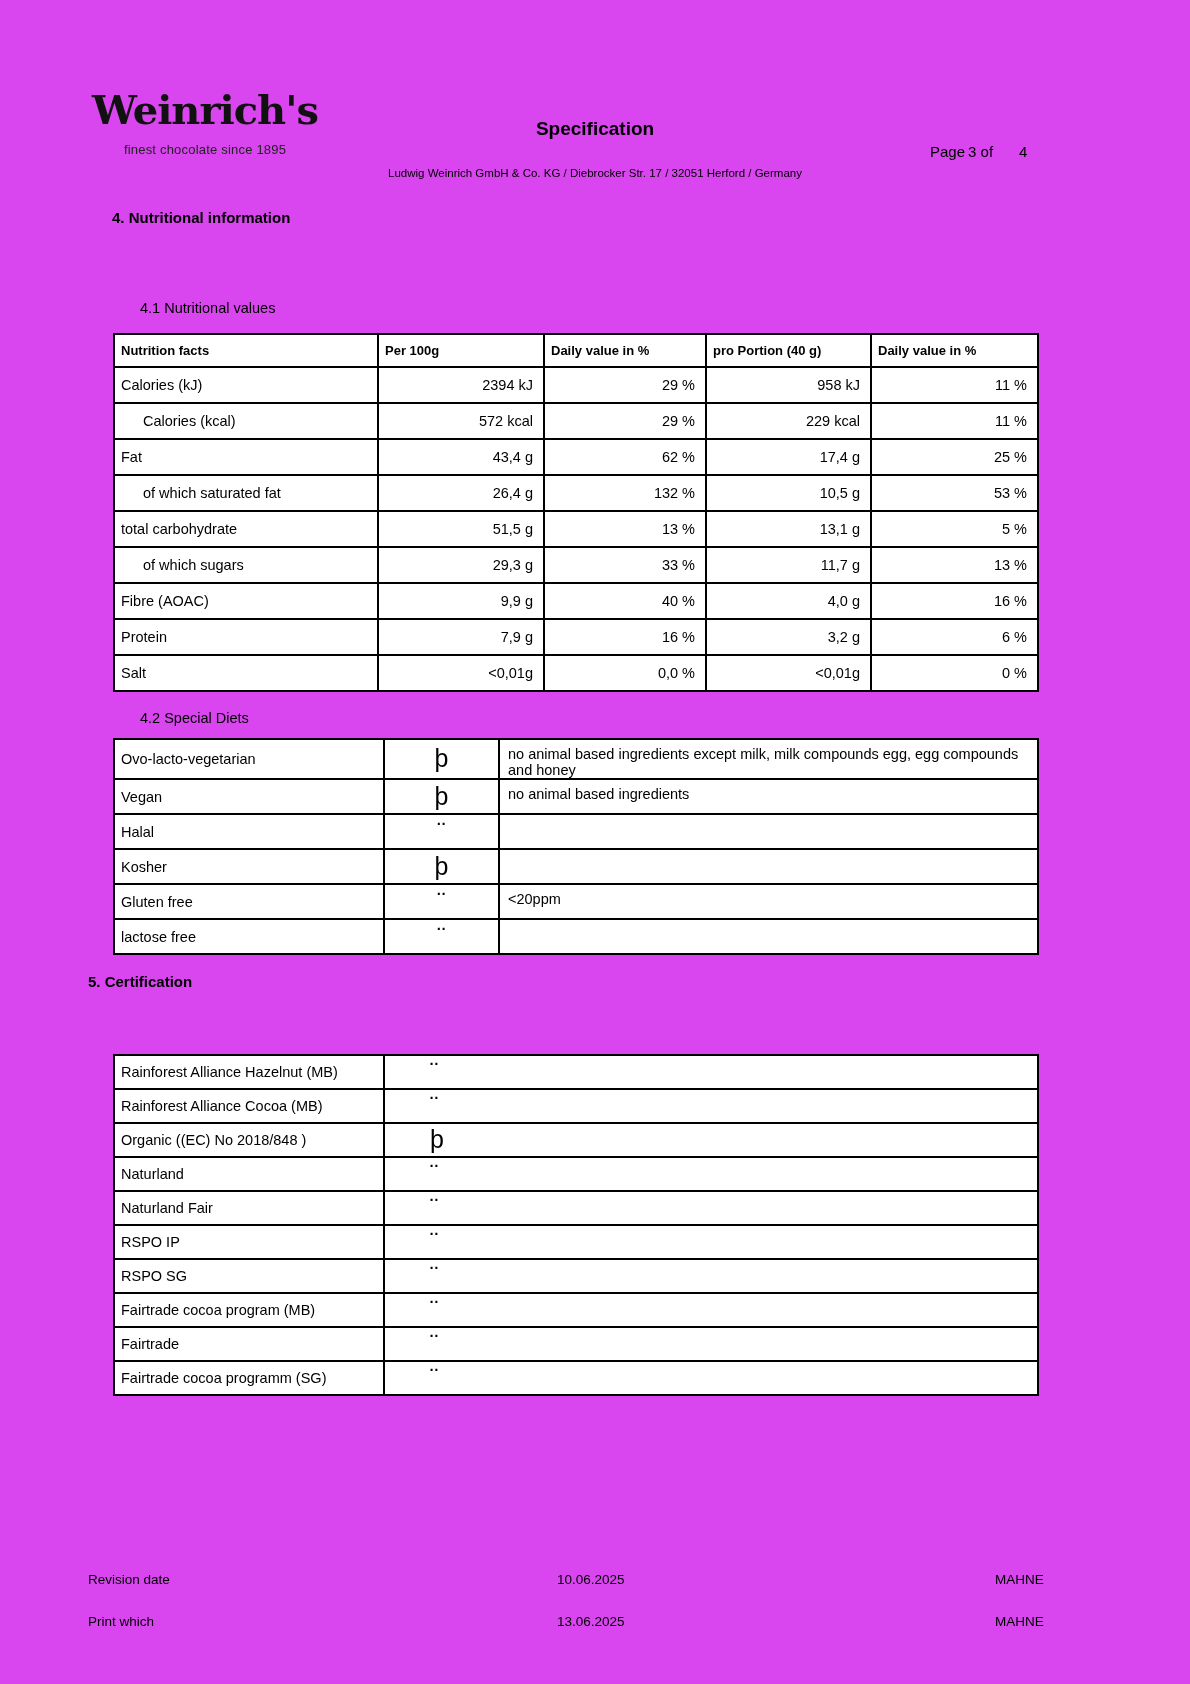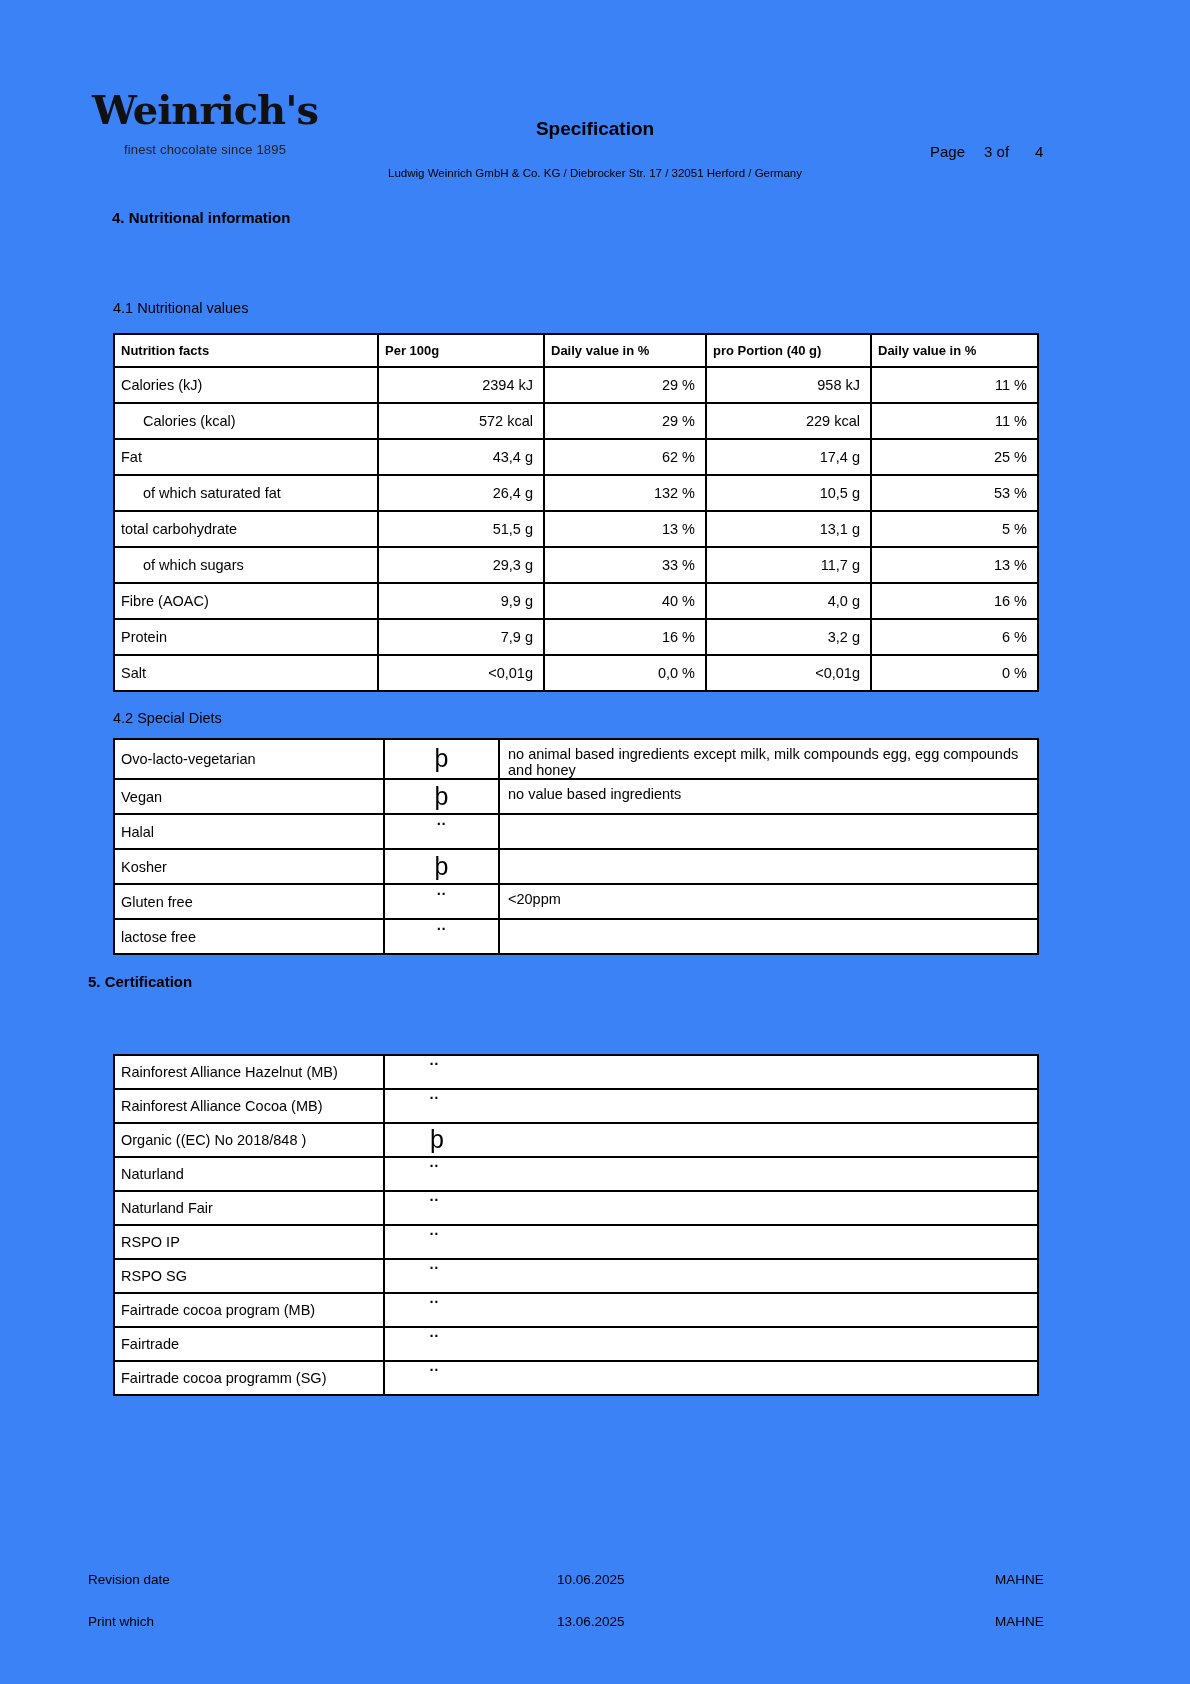--- a/index.html
+++ b/index.html
@@ -1,39 +1,39 @@
 <!DOCTYPE html>
 <html><head>
 <meta charset="utf-8">
 <style>
   * { margin:0; padding:0; box-sizing:border-box; }
   html,body { background:#888; }
   .page {
     position:relative; width:1190px; height:1684px; margin:0 auto;
-    background:#3b82f6; color:#000;
+    background:#d946ef; color:#000;
     font-family:"Liberation Sans", sans-serif;
     overflow:hidden;
   }
   
   .logo { position:absolute; left:85px; top:88px; width:240px; text-align:center; }
   .logo-text {
     font-family:"DejaVu Serif", serif; font-weight:bold;
     font-size:40px; letter-spacing:-1px; line-height:1.1; color:#111;
   }
   .logo-tagline { margin-top:10px; font-size:13px; color:#222; letter-spacing:0.2px; }
   .doc-title { position:absolute; left:0; top:118px; width:100%; text-align:center;
     font-size:19px; font-weight:bold; }
   .page-indicator { position:absolute; left:930px; top:143px; font-size:15px; white-space:nowrap; }
-  .page-indicator .pi-label { margin-right:19px; }
+  .page-indicator .pi-label { margin-right:3px; }
   .page-indicator .pi-total { margin-left:26px; }
   .address { position:absolute; left:0; top:167px; width:100%; text-align:center; font-size:11.5px; }
 
   
   .h-main { position:absolute; font-size:15px; font-weight:bold; }
-  .h-sub  { position:absolute; font-size:14.5px; }
+  .h-sub  { position:absolute; font-size:14.5px;margin-left:27px; }
   #sec4  { left:88px;  top:209px;margin-left:24px; }
   #sec41 { left:113px; top:300px; }
   #sec42 { left:113px; top:710px; }
   #sec5  { left:88px;  top:973px; }
 
   
   table { border-collapse:collapse; table-layout:fixed; position:absolute; left:113px; background:#fff; }
   td, th { border:2px solid #000; overflow:hidden; }
   #nutrition-table { top:333px; width:924px; }
   #nutrition-table th { height:33px; font-size:13px; font-weight:bold; text-align:left; padding:4px 6px; vertical-align:middle; }
@@ -171,21 +171,21 @@
       </colgroup>
     <tbody>
         <tr>
       <td class="lbl">Ovo-lacto-vegetarian</td>
       <td class="mark-cell"><span class="mark">þ</span></td>
       <td class="note">no animal based ingredients except milk, milk compounds egg, egg compounds and honey</td>
     </tr>
     <tr>
       <td class="lbl">Vegan</td>
       <td class="mark-cell"><span class="mark">þ</span></td>
-      <td class="note">no value based ingredients</td>
+      <td class="note">no animal based ingredients</td>
     </tr>
     <tr>
       <td class="lbl">Halal</td>
       <td class="mark-cell"><span class="mark">¨</span></td>
       <td class="note"></td>
     </tr>
     <tr>
       <td class="lbl">Kosher</td>
       <td class="mark-cell"><span class="mark">þ</span></td>
       <td class="note"></td>

